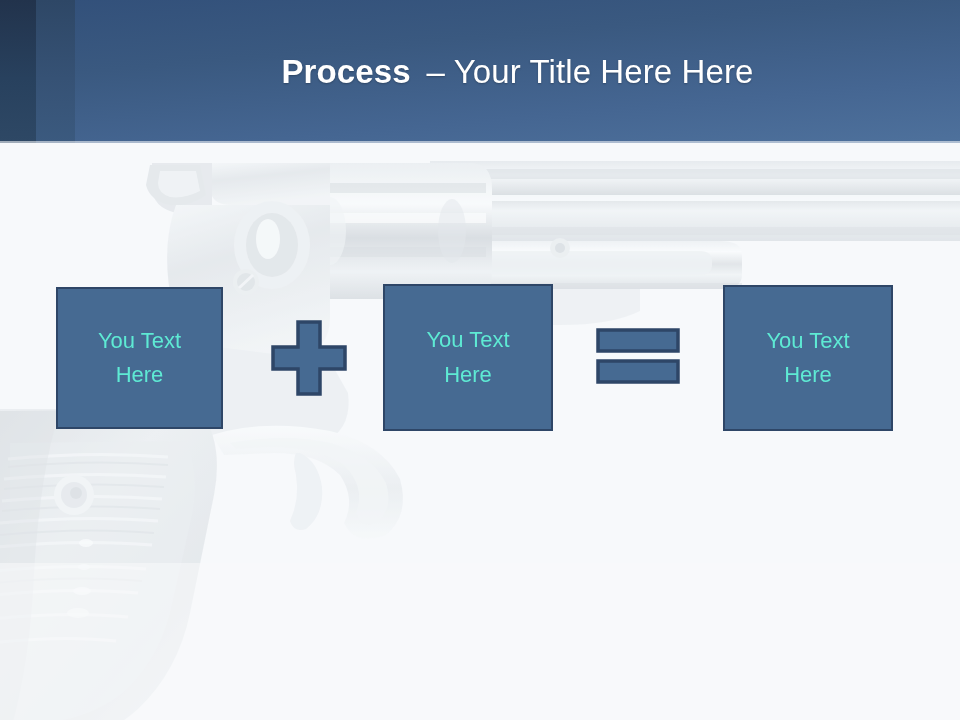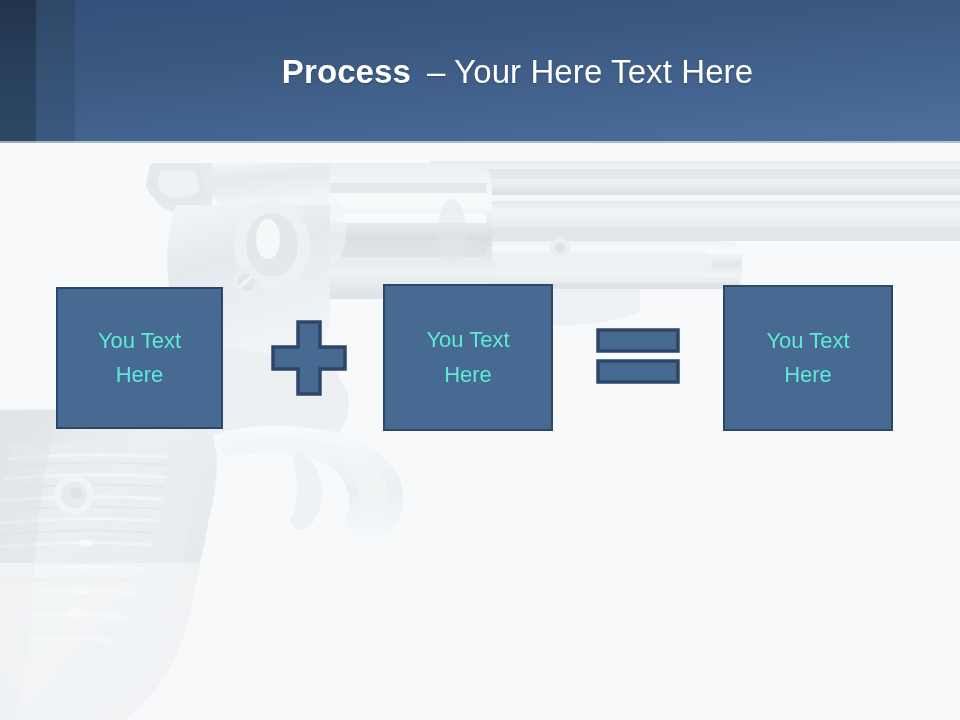--- a/index.html
+++ b/index.html
@@ -237,21 +237,21 @@
       <rect x="0" y="0" width="960" height="577" fill="#F7F9FB" opacity="0.34"></rect>
       <rect x="0" y="420" width="960" height="157" fill="#F7F9FB" opacity="0.55"></rect>
     </svg>
   </div>
 
   <div class="header">
     <div class="header-band-dark"></div>
     <div class="header-band-mid"></div>
     <div class="title">
       <span class="bold">Process</span>
-        <span class="rest"> – Your Here Text Here</span>
+        <span class="rest"> – Your Title Here Here</span>
     </div>
   </div>
   <div class="header-underline"></div>
 
   <div class="tbox" id="box1">
     <span>
       <span>You Text</span><br>
       <span>Here</span>
     </span>
   </div>

